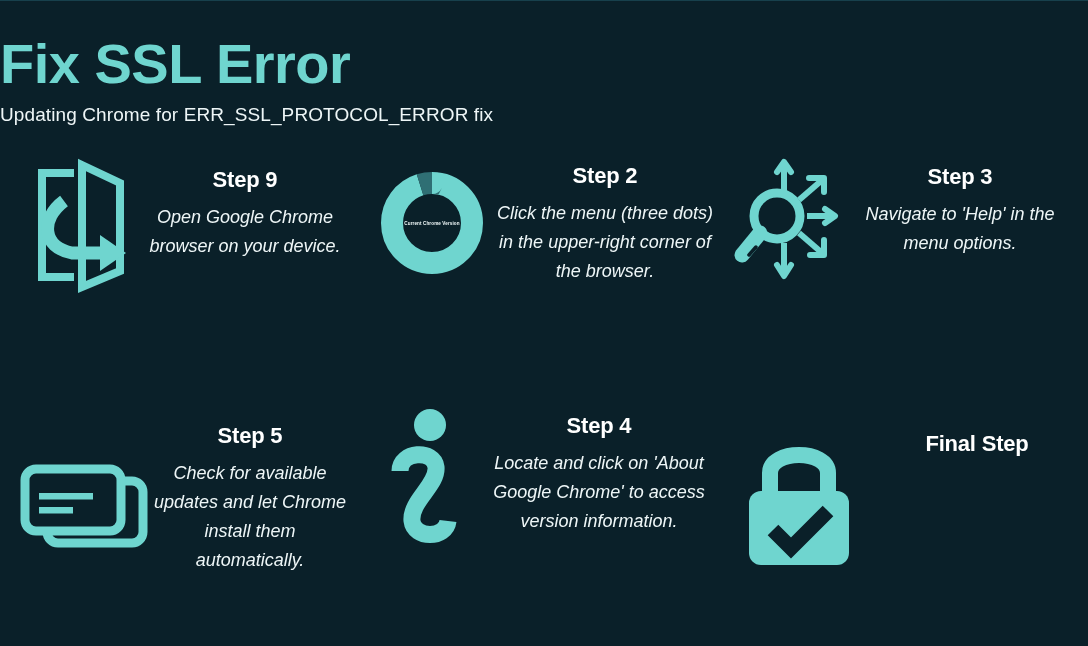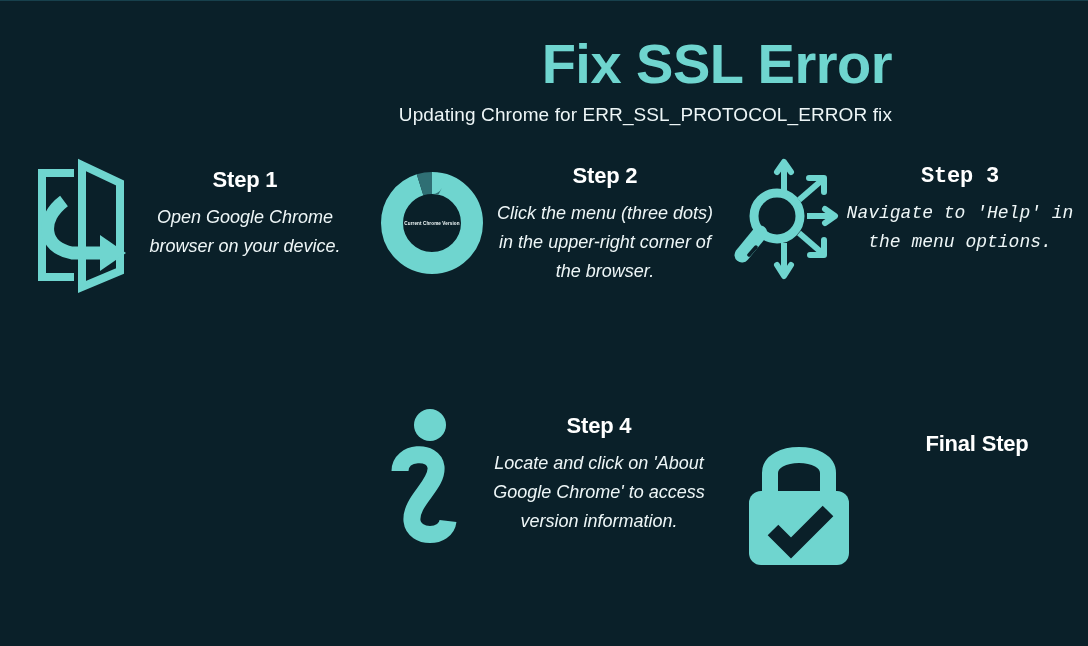--- a/index.html
+++ b/index.html
@@ -24,21 +24,21 @@
     border-top: 1px solid #17404c;
     overflow: hidden;
   }
 
   
   .header {
     position: absolute;
     top: 0;
     left: 0;
     width: 892px;
-    text-align: right;
+    text-align: left;
     padding-top: 34px;
   }
   .title {
     font-size: 56px;
     font-weight: bold;
     color: #6fd5cf;
     letter-spacing: -0.5px;
     line-height: 1.05;
   }
   .subtitle {
@@ -88,21 +88,21 @@
   #step-1 { left: 18px;  top: 158px; width: 330px; }
   #step-1 .icon-box { width: 124px; height: 132px; }
   #step-1 .text-box { padding-top: 8px; }
 
   #step-2 { left: 374px; top: 158px; width: 340px; }
   #step-2 .icon-box { width: 116px; height: 128px; }
   #step-2 .text-box { padding-top: 4px; padding-left: 6px; }
 
   #step-3 { left: 728px; top: 155px; width: 348px; }
   #step-3 .icon-box { width: 112px; height: 130px; }
-  #step-3 .text-box { padding-top: 8px; padding-left: 4px; font-family: Liberation Mono, monospace; }
+  #step-3 .text-box { padding-top: 8px; padding-left: 4px; }
 
   #step-5 { left: 12px;  top: 416px; width: 336px; }
   #step-5 .icon-box { width: 140px; height: 112px; margin-top: 36px; }
   #step-5 .text-box { padding-top: 6px; }
 
   #step-4 { left: 378px; top: 408px; width: 336px; }
   #step-4 .icon-box { width: 100px; height: 150px; }
   #step-4 .text-box { padding-top: 4px; padding-left: 6px; }
 
   #final-step { left: 736px; top: 424px; width: 344px; gap: 6px; }
@@ -141,21 +141,21 @@
 
         <path d="M46 12 H18 V116 H46" fill="none" stroke="#6fd5cf" stroke-width="8" stroke-linecap="square" stroke-linejoin="miter"></path>
 
         <path d="M58 4 L96 22 V110 L58 126 Z" fill="none" stroke="#6fd5cf" stroke-width="8" stroke-linejoin="miter"></path>
 
         <path d="M40 40 C16 58, 18 86, 48 92 L82 92" fill="none" stroke="#6fd5cf" stroke-width="13" stroke-linecap="butt"></path>
         <path d="M76 74 L102 92 L76 110 Z" fill="#6fd5cf"></path>
       </svg>
     </div>
     <div class="text-box">
-      <div class="step-title">Step 1</div>
+      <div class="step-title">Step 9</div>
       <div class="step-desc">Open Google Chrome browser on your device.</div>
     </div>
   </div>
 
   <div class="step" id="step-2">
     <div class="icon-box">
       <div class="donut-wrap">
         <svg width="104" height="104" viewBox="0 0 104 104">
 
           <circle cx="52" cy="52" r="40" fill="none" stroke="#6fd5cf" stroke-width="22" stroke-dasharray="238.76 12.57" transform="rotate(-90 52 52)"></circle>
@@ -195,20 +195,37 @@
         <path d="M70 74 L92 93" stroke="#6fd5cf" stroke-width="6" stroke-linecap="butt"></path>
         <path d="M95 81 L95 96 L81 96" fill="none" stroke="#6fd5cf" stroke-width="6" stroke-linecap="round" stroke-linejoin="round"></path>
       </svg>
     </div>
     <div class="text-box">
       <div class="step-title">Step 3</div>
       <div class="step-desc">Navigate to 'Help' in the menu options.</div>
     </div>
   </div>
 
+  <div class="step" id="step-5">
+    <div class="icon-box">
+      <svg width="134" height="108" viewBox="0 0 134 108">
+
+        <rect x="32" y="26" width="96" height="62" rx="11" fill="none" stroke="#6fd5cf" stroke-width="9"></rect>
+
+        <rect x="10" y="14" width="96" height="62" rx="11" fill="#0a2029" stroke="#6fd5cf" stroke-width="9"></rect>
+
+        <rect x="24" y="38" width="54" height="6.5" fill="#6fd5cf"></rect>
+        <rect x="24" y="52" width="34" height="6.5" fill="#6fd5cf"></rect>
+      </svg>
+    </div>
+    <div class="text-box">
+      <div class="step-title">Step 5</div>
+      <div class="step-desc">Check for available updates and let Chrome install them automatically.</div>
+    </div>
+  </div>
 
   <div class="step" id="step-4">
     <div class="icon-box">
       <svg width="92" height="150" viewBox="0 0 92 150">
 
         <circle cx="48" cy="16" r="16" fill="#6fd5cf"></circle>
 
         <path d="M18 62 C18 42, 52 40, 54 58 C56 76, 28 92, 30 112 C32 130, 64 130, 66 112" fill="none" stroke="#6fd5cf" stroke-width="17" stroke-linecap="butt" stroke-linejoin="round"></path>
       </svg>
     </div>

